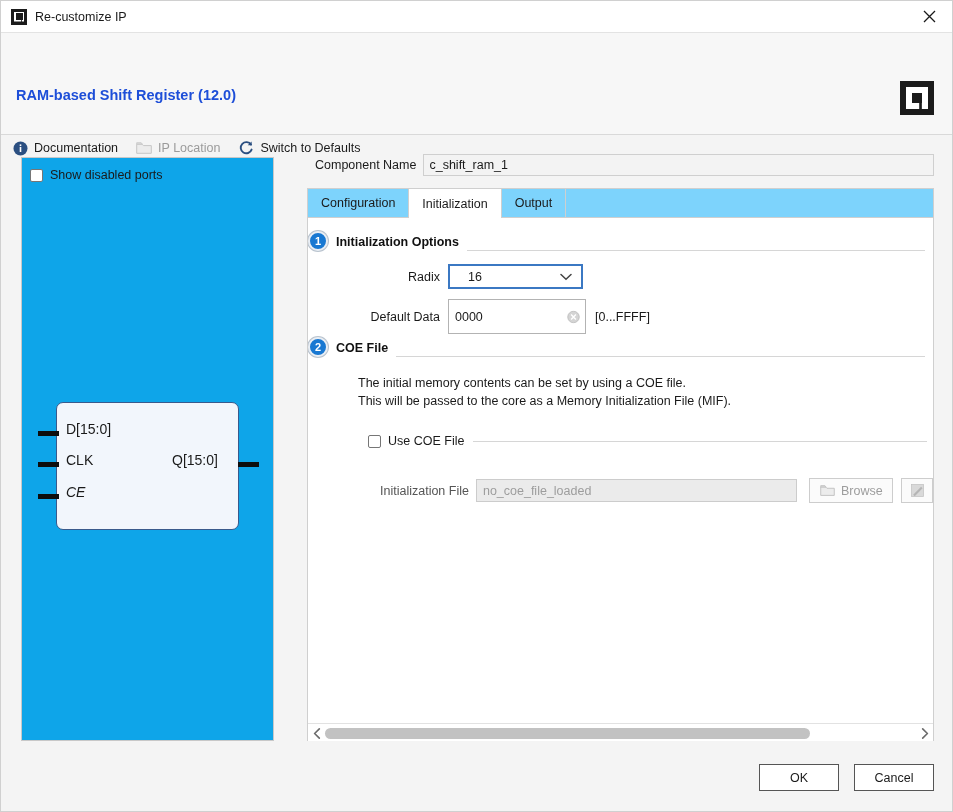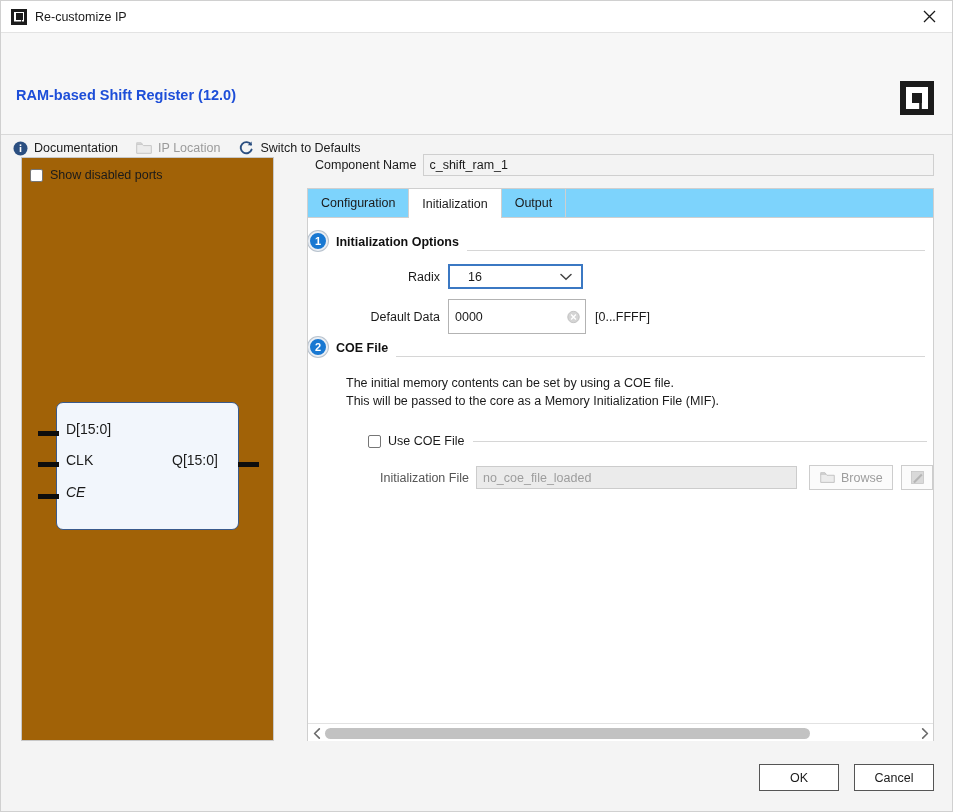--- a/index.html
+++ b/index.html
@@ -141,21 +141,21 @@
   .body-area {
     flex: 1;
     position: relative;
   }
 
   
   .ip-panel {
     position: absolute;
     left: 20px; top: 22px;
     width: 253px; height: 584px;
-    background: #a16207;
+    background: #0ea5e9;
     border: 1px solid #c8c8c8;
     box-sizing: border-box;
   }
   .show-ports-row {
     position: absolute;
     left: 8px; top: 10px;
     display: flex;
     align-items: center;
     gap: 7px;
   }
@@ -391,21 +391,21 @@
     cursor: default;
   }
   .range-hint {
     margin-left: 9px;
     font-size: 12.5px;
     color: #1a1a1a;
     white-space: nowrap;
   }
 
   .coe-text {
-    margin-left: 28px;
+    margin-left: 40px;
     margin-top: 14px;
     font-size: 12.5px;
     color: #1a1a1a;
     line-height: 18px;
   }
 
   .coe-check-row {
     display: flex;
     align-items: center;
     margin-left: 50px;
@@ -422,21 +422,21 @@
     height: 1px;
     background: #d6d6d6;
     margin-left: 9px;
     margin-right: 6px;
   }
 
   .file-row {
     display: flex;
     align-items: center;
     margin-left: 62px;
-    margin-top: 17px;
+    margin-top: 30px;
   }
   .file-label {
     font-size: 12.5px;
     color: #555555;
     margin-right: 7px;
     white-space: nowrap;
   }
   .file-input {
     width: 345px;
     height: 23px;

